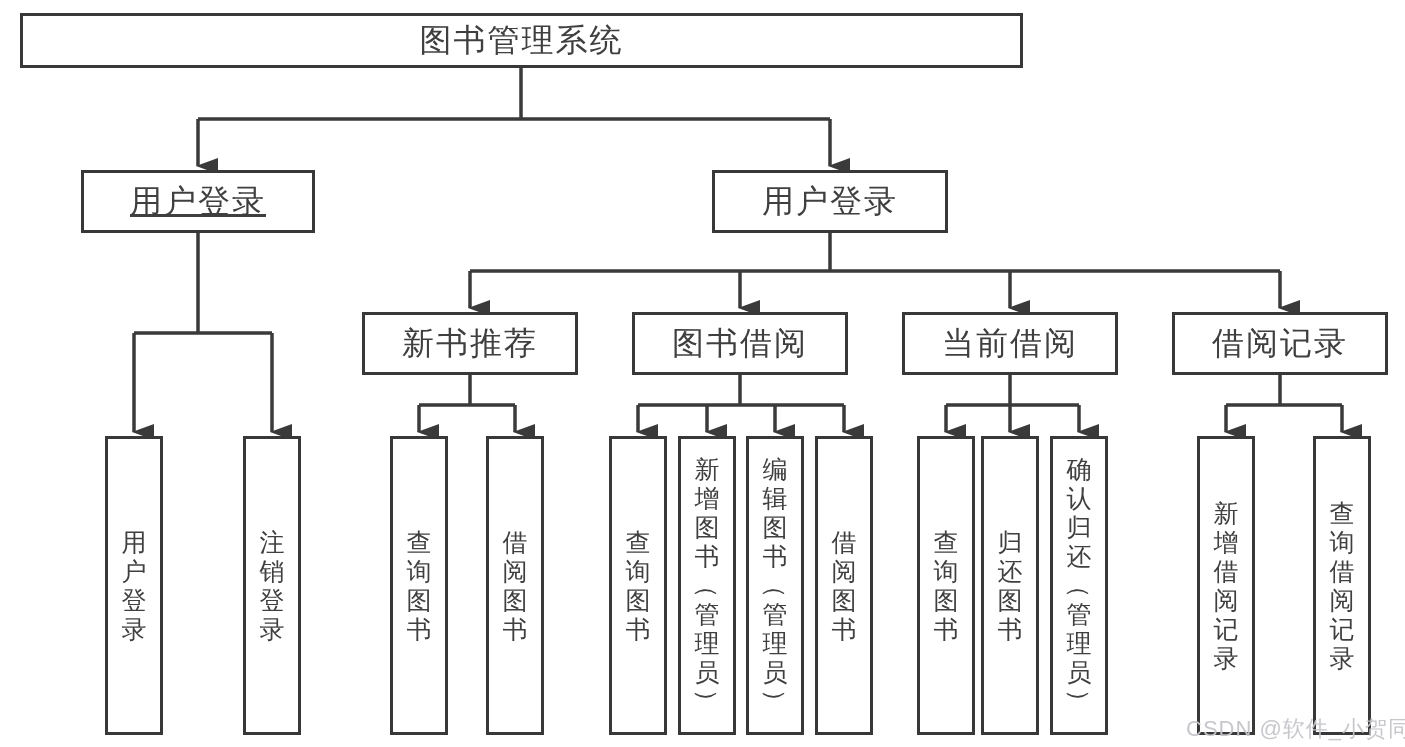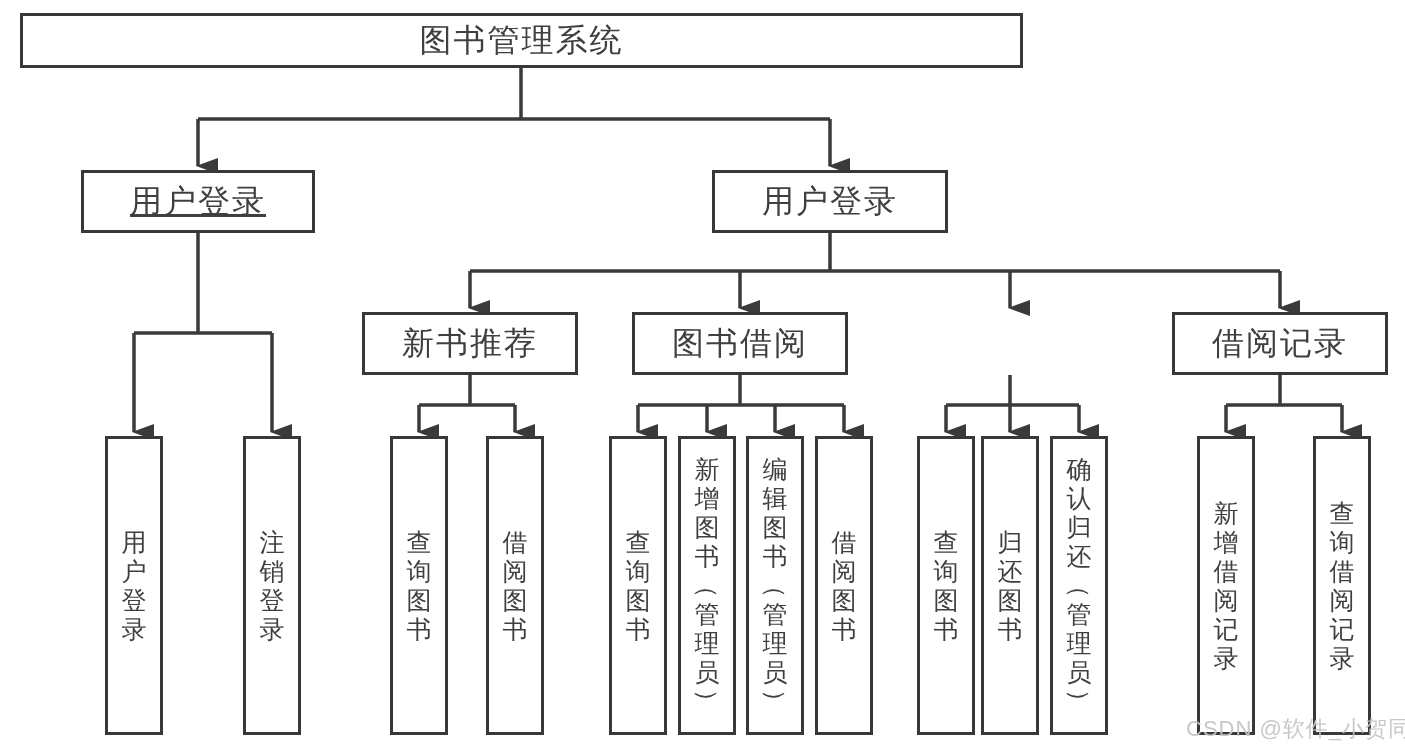--- a/index.html
+++ b/index.html
@@ -122,20 +122,23 @@
   <div class="hbox" style="left:712px; top:170px; width:236px; height:63px;">
     <span>用户登录</span>
   </div>
 
   <div class="hbox" style="left:632px; top:312px; width:216px; height:63px;">
     <span>图书借阅</span>
   </div>
   <div class="hbox" style="left:362px; top:312px; width:216px; height:63px;">
     <span>新书推荐</span>
   </div>
+  <div class="hbox" style="left:902px; top:312px; width:216px; height:63px;">
+    <span>当前借阅</span>
+  </div>
   <div class="hbox" style="left:1172px; top:312px; width:216px; height:63px;">
     <span>借阅记录</span>
   </div>
 
   <div class="vbox" style="left:105px;">
     <span class="vlabel">
         <span class="vchar">用</span>
         <span class="vchar">户</span>
         <span class="vchar">登</span>
         <span class="vchar">录</span>

